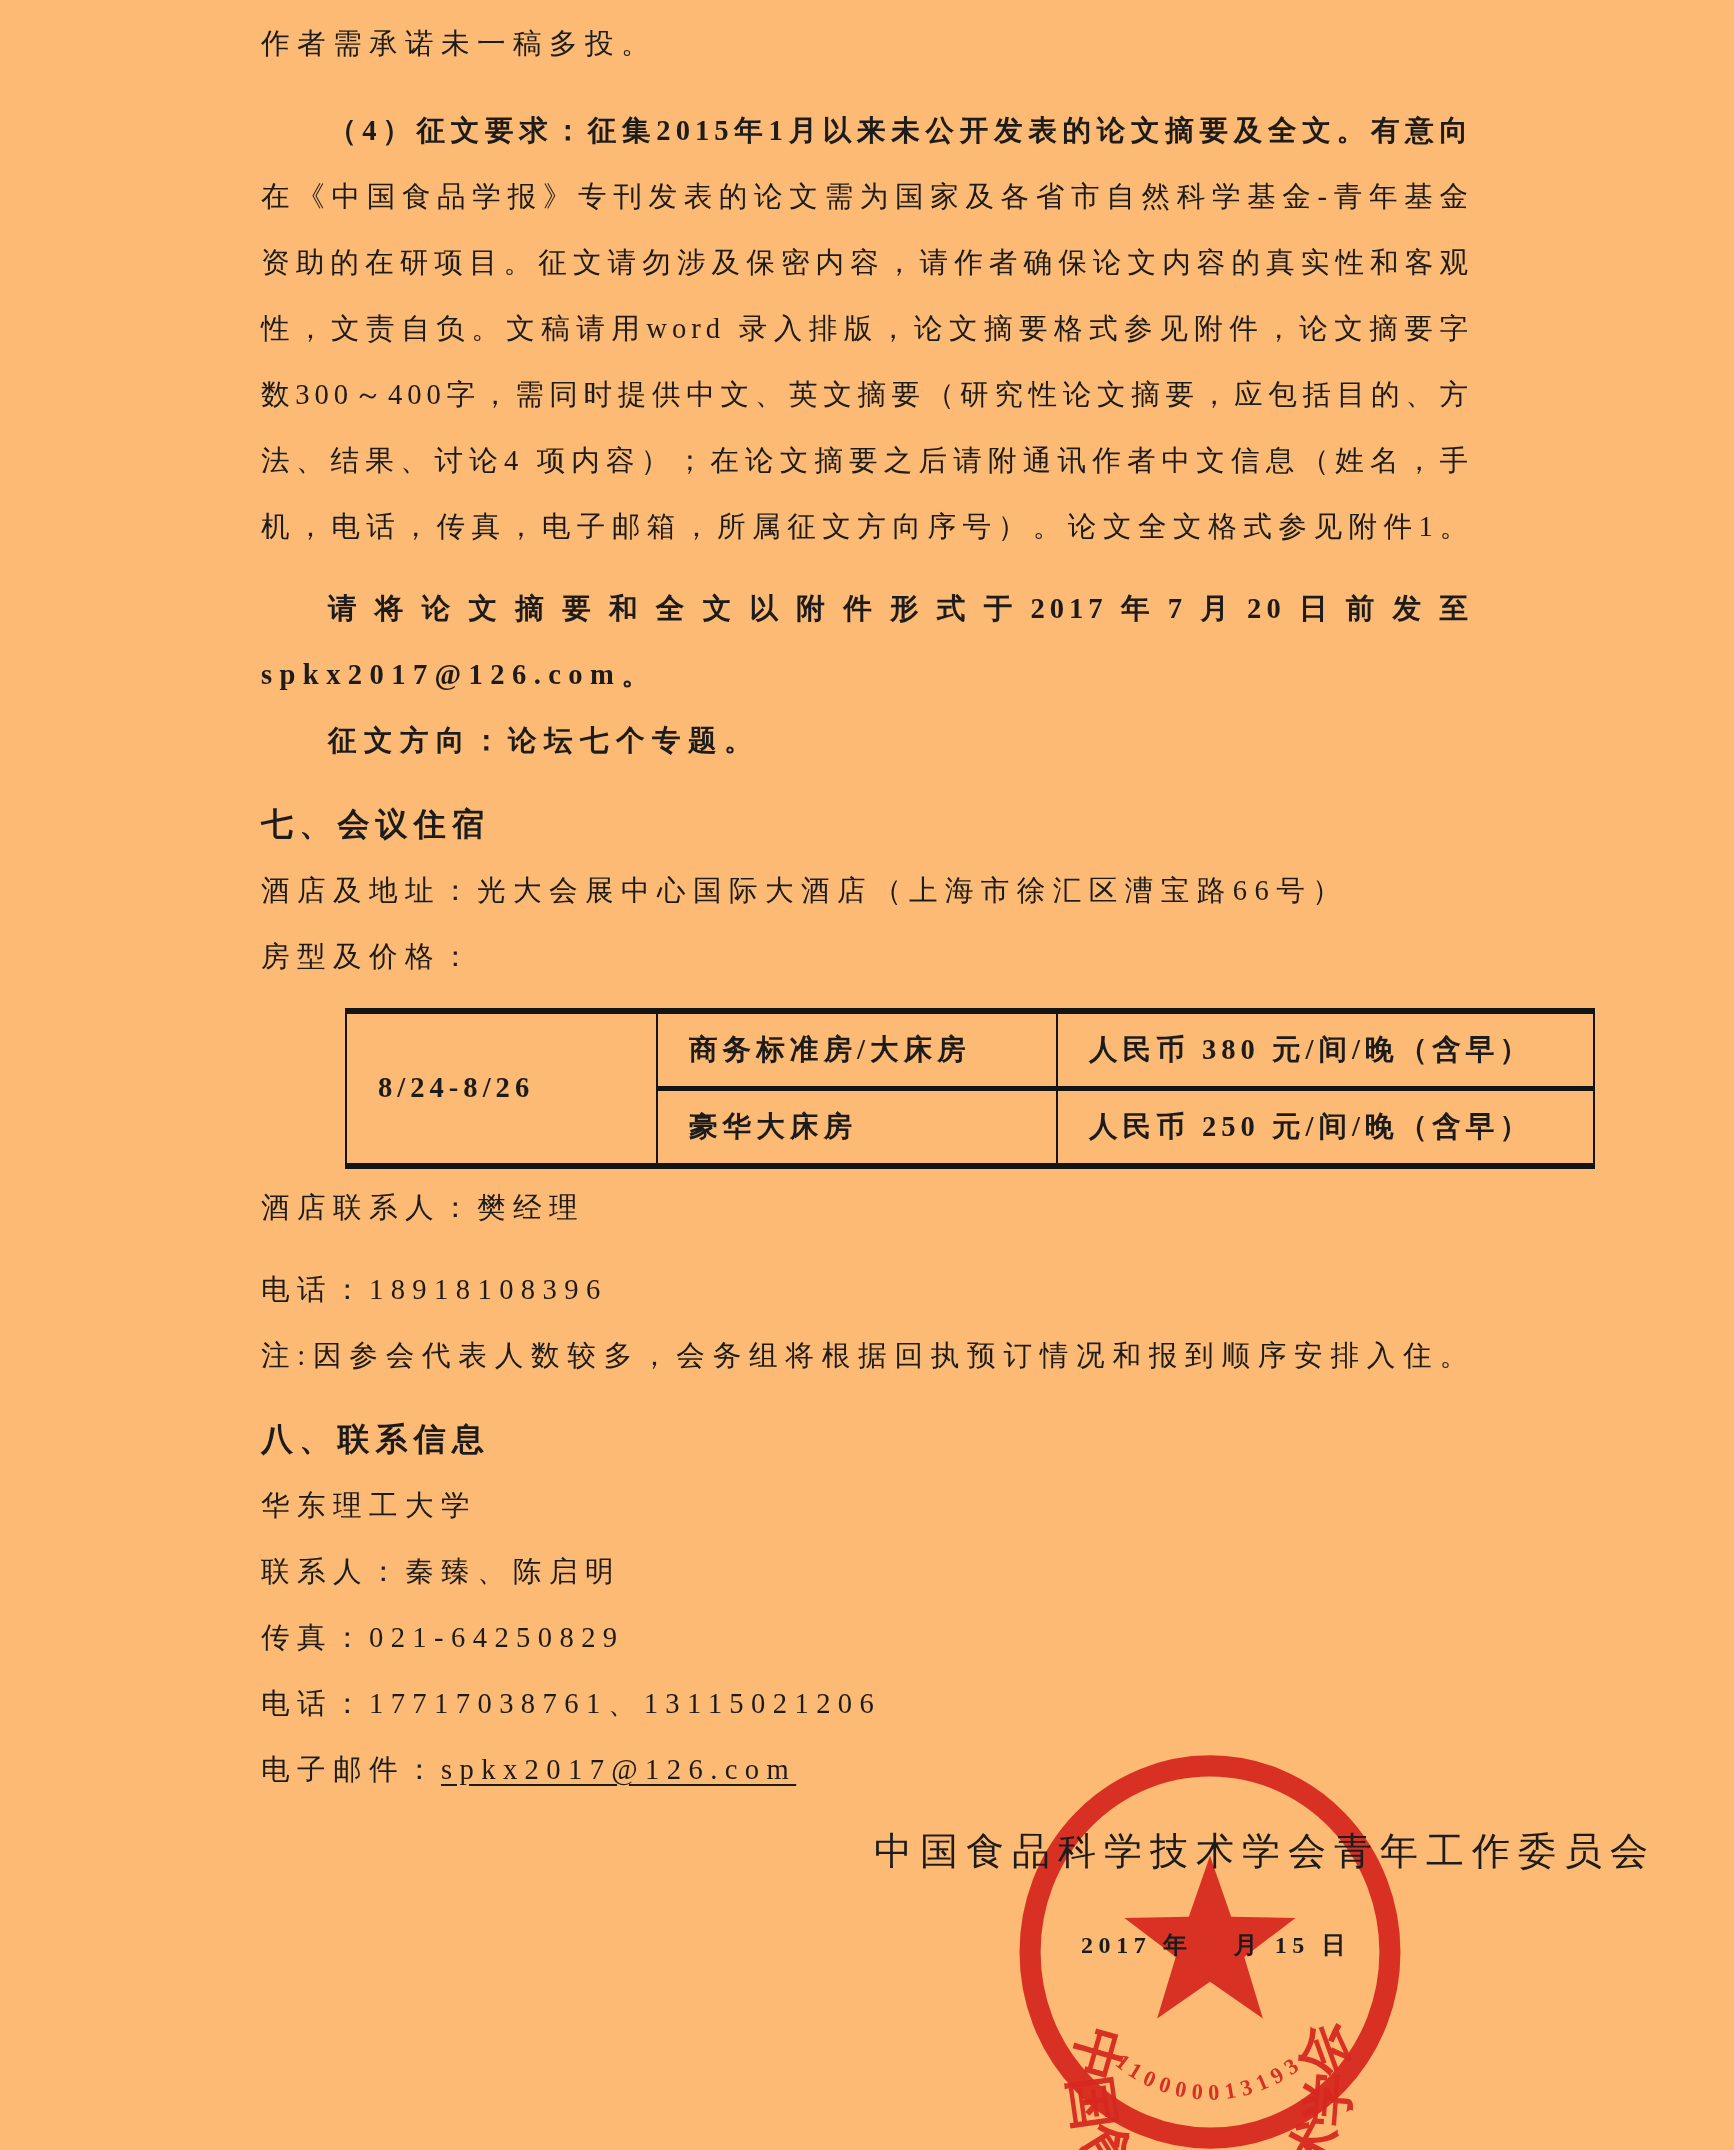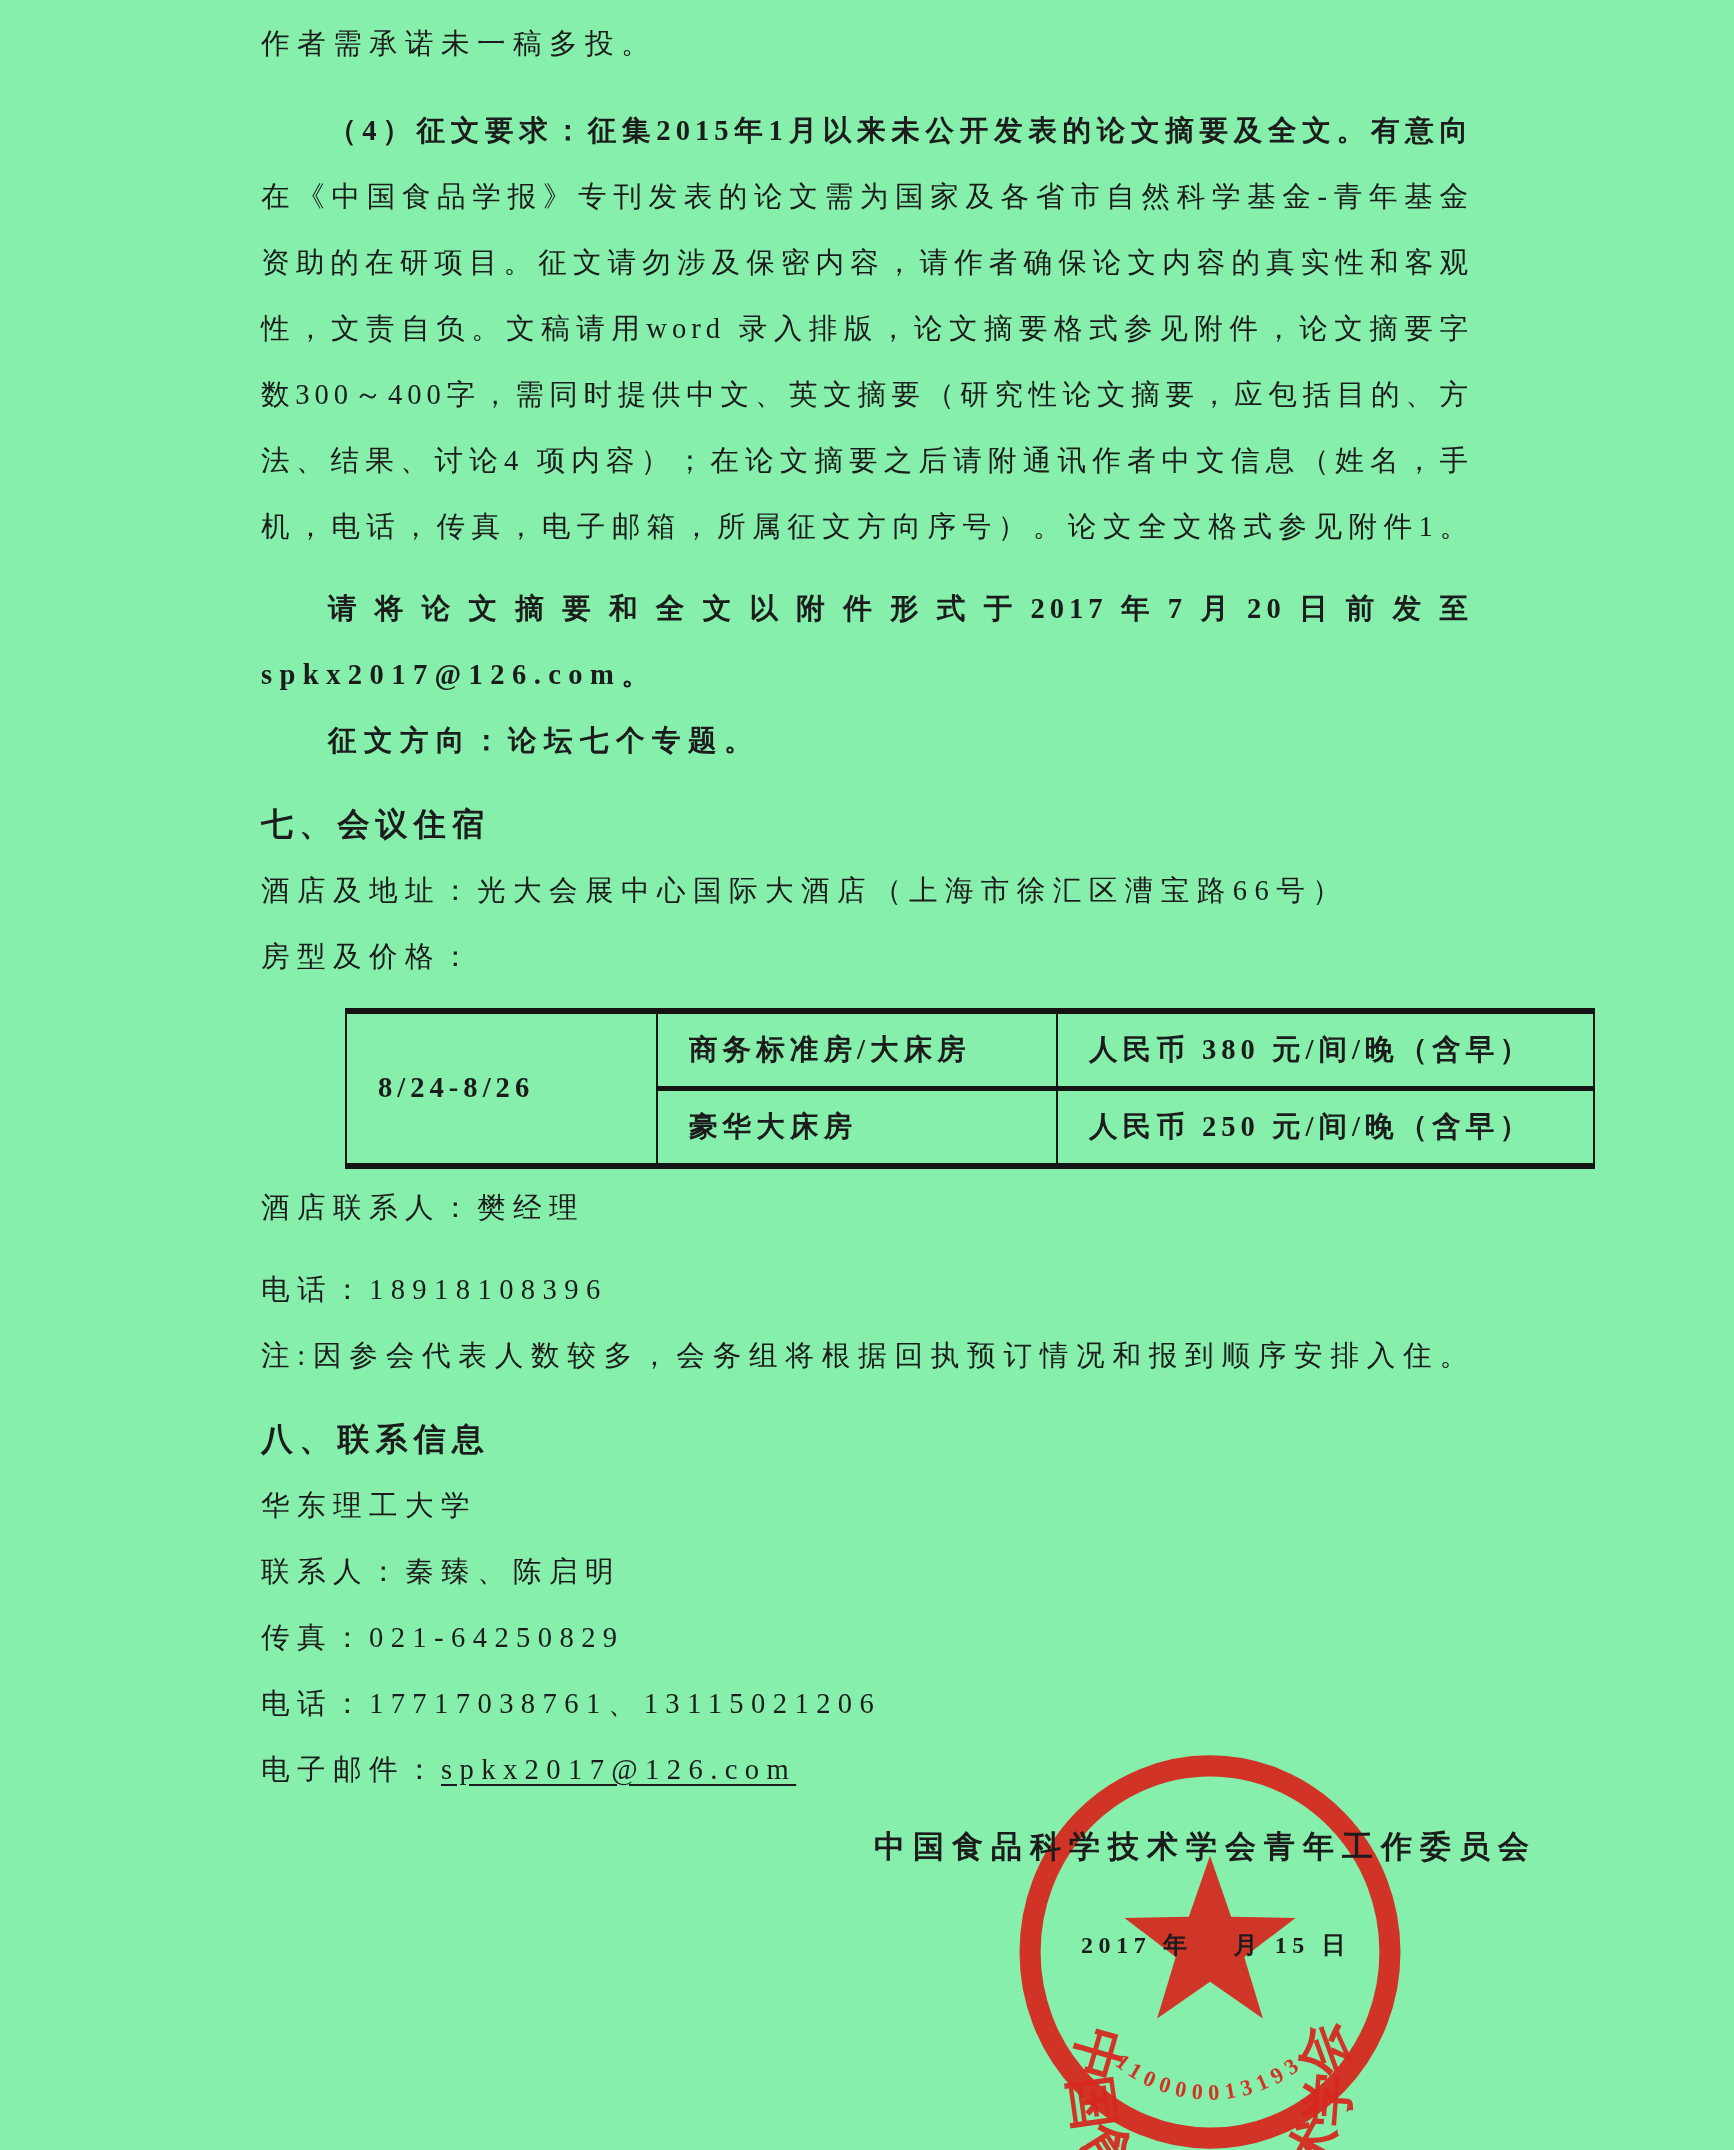--- a/index.html
+++ b/index.html
@@ -1,19 +1,19 @@
 <!DOCTYPE html>
 <html style="font-size:10px"><head>
 <meta charset="utf-8">
 <style>
   html,body{margin:0;padding:0;background:#888;}
   .page{
     position:relative;
     width:1735px;height:2151px;
-    background:#86efac;
+    background:#fdba74;
     font-family:"Liberation Serif","DejaVu Serif",serif;
     color:#1c1c1c;
     overflow:hidden;
   }
   .content{
     position:absolute;left:261px;top:11.2px;width:1212px;
   }
   .ln{
     font-size:28.6px;line-height:66px;letter-spacing:7.4px;
     white-space:nowrap;
@@ -46,21 +46,21 @@
     white-space:nowrap;
   }
   table.rooms{border-top:6.2px solid #141414;border-bottom:6.2px solid #141414;}
   table.rooms tr td{border-top-width:5.6px;border-bottom-width:5.6px;}
   td.daterange{width:247px;text-align:left;font-weight:normal;letter-spacing:1.2px;}
   td.room{width:336px;}
   td.price{width:473px;letter-spacing:2.5px;}
   
   .sig-org{
     position:absolute;left:874px;top:1826px;
-    font-size:31px;font-weight:bold;letter-spacing:8px;white-space:nowrap;
+    font-size:38px;font-weight:normal;letter-spacing:8px;white-space:nowrap;
     z-index:3;
   }
   .sig-date{
     position:absolute;left:1081px;top:1929px;
     font-size:24px;font-weight:bold;letter-spacing:5.6px;white-space:nowrap;
     z-index:3;
   }
   .sig-date .hidden-month{color:transparent;}
   .stamp{
     position:absolute;left:1004px;top:1752px;width:412px;height:400px;

